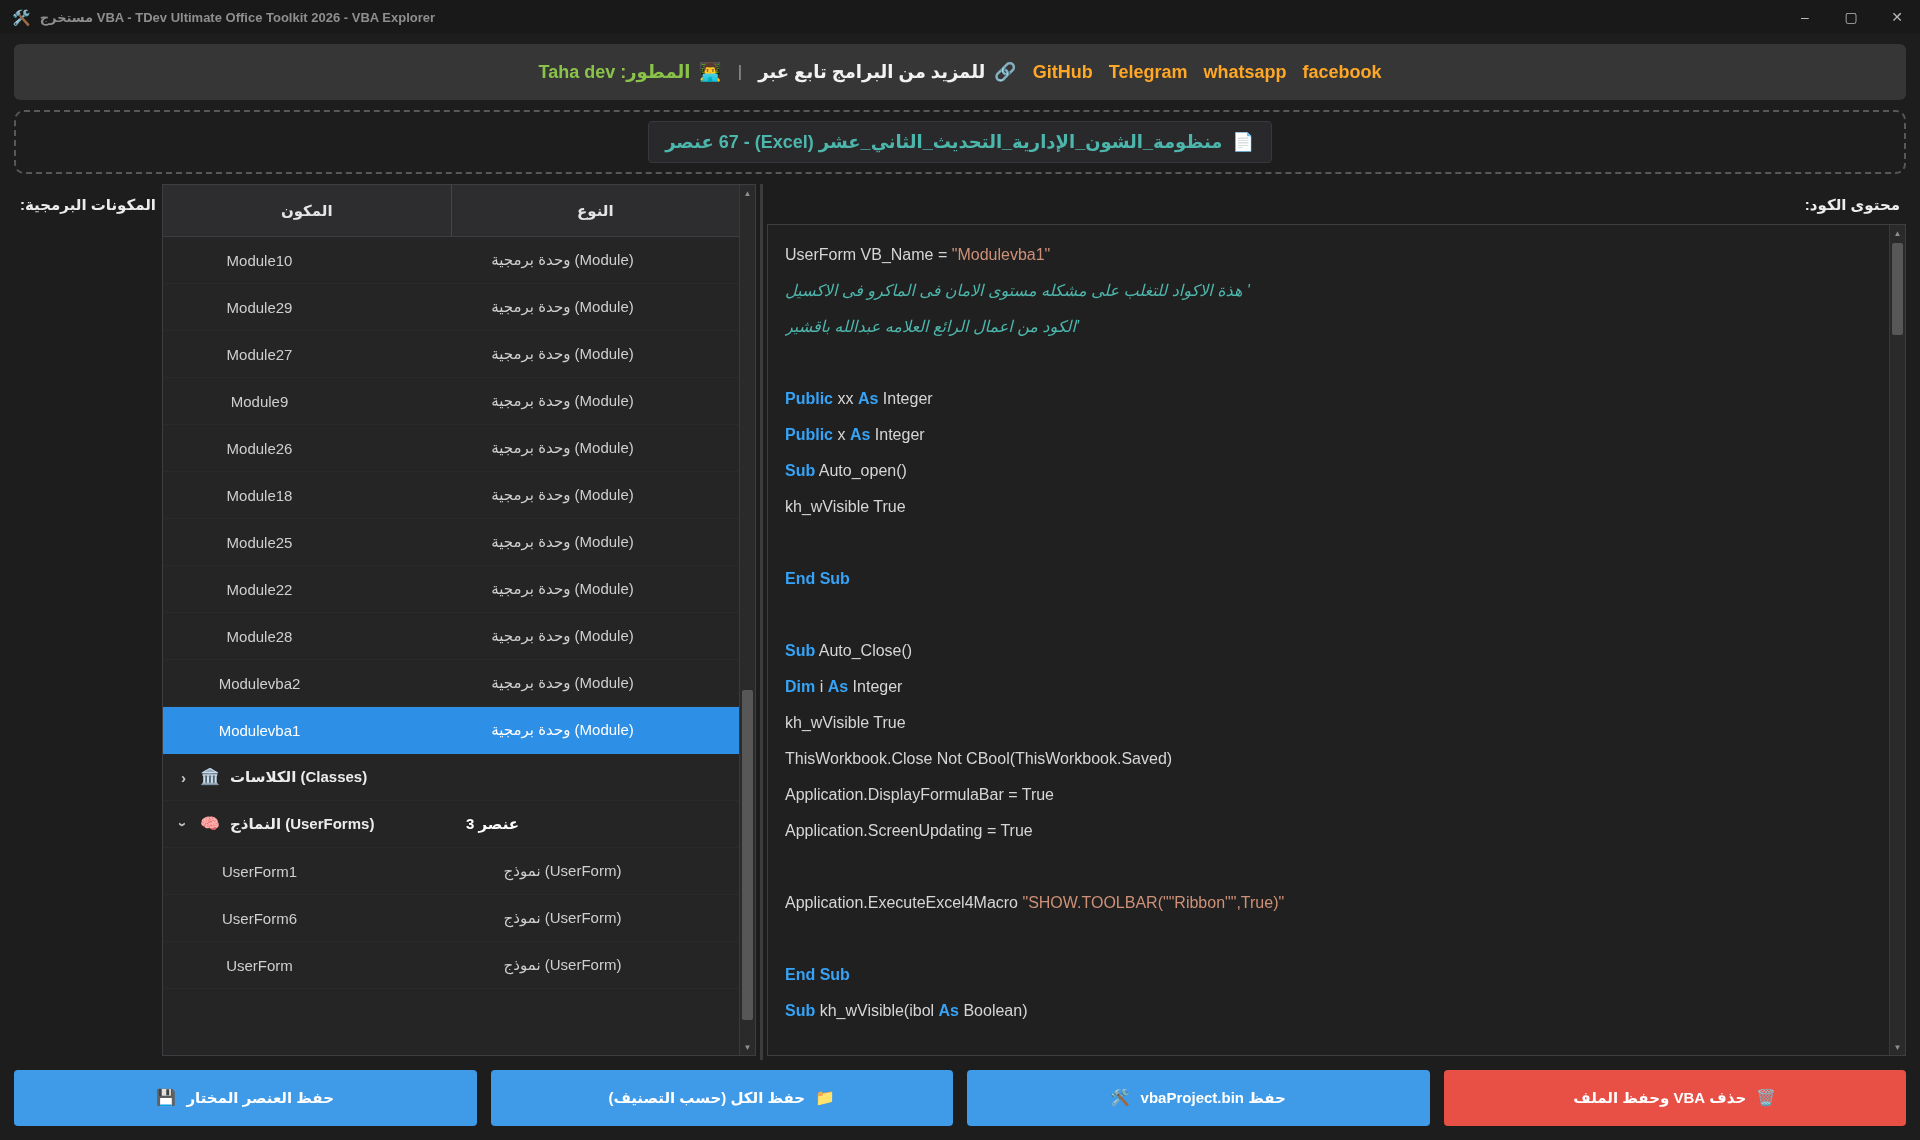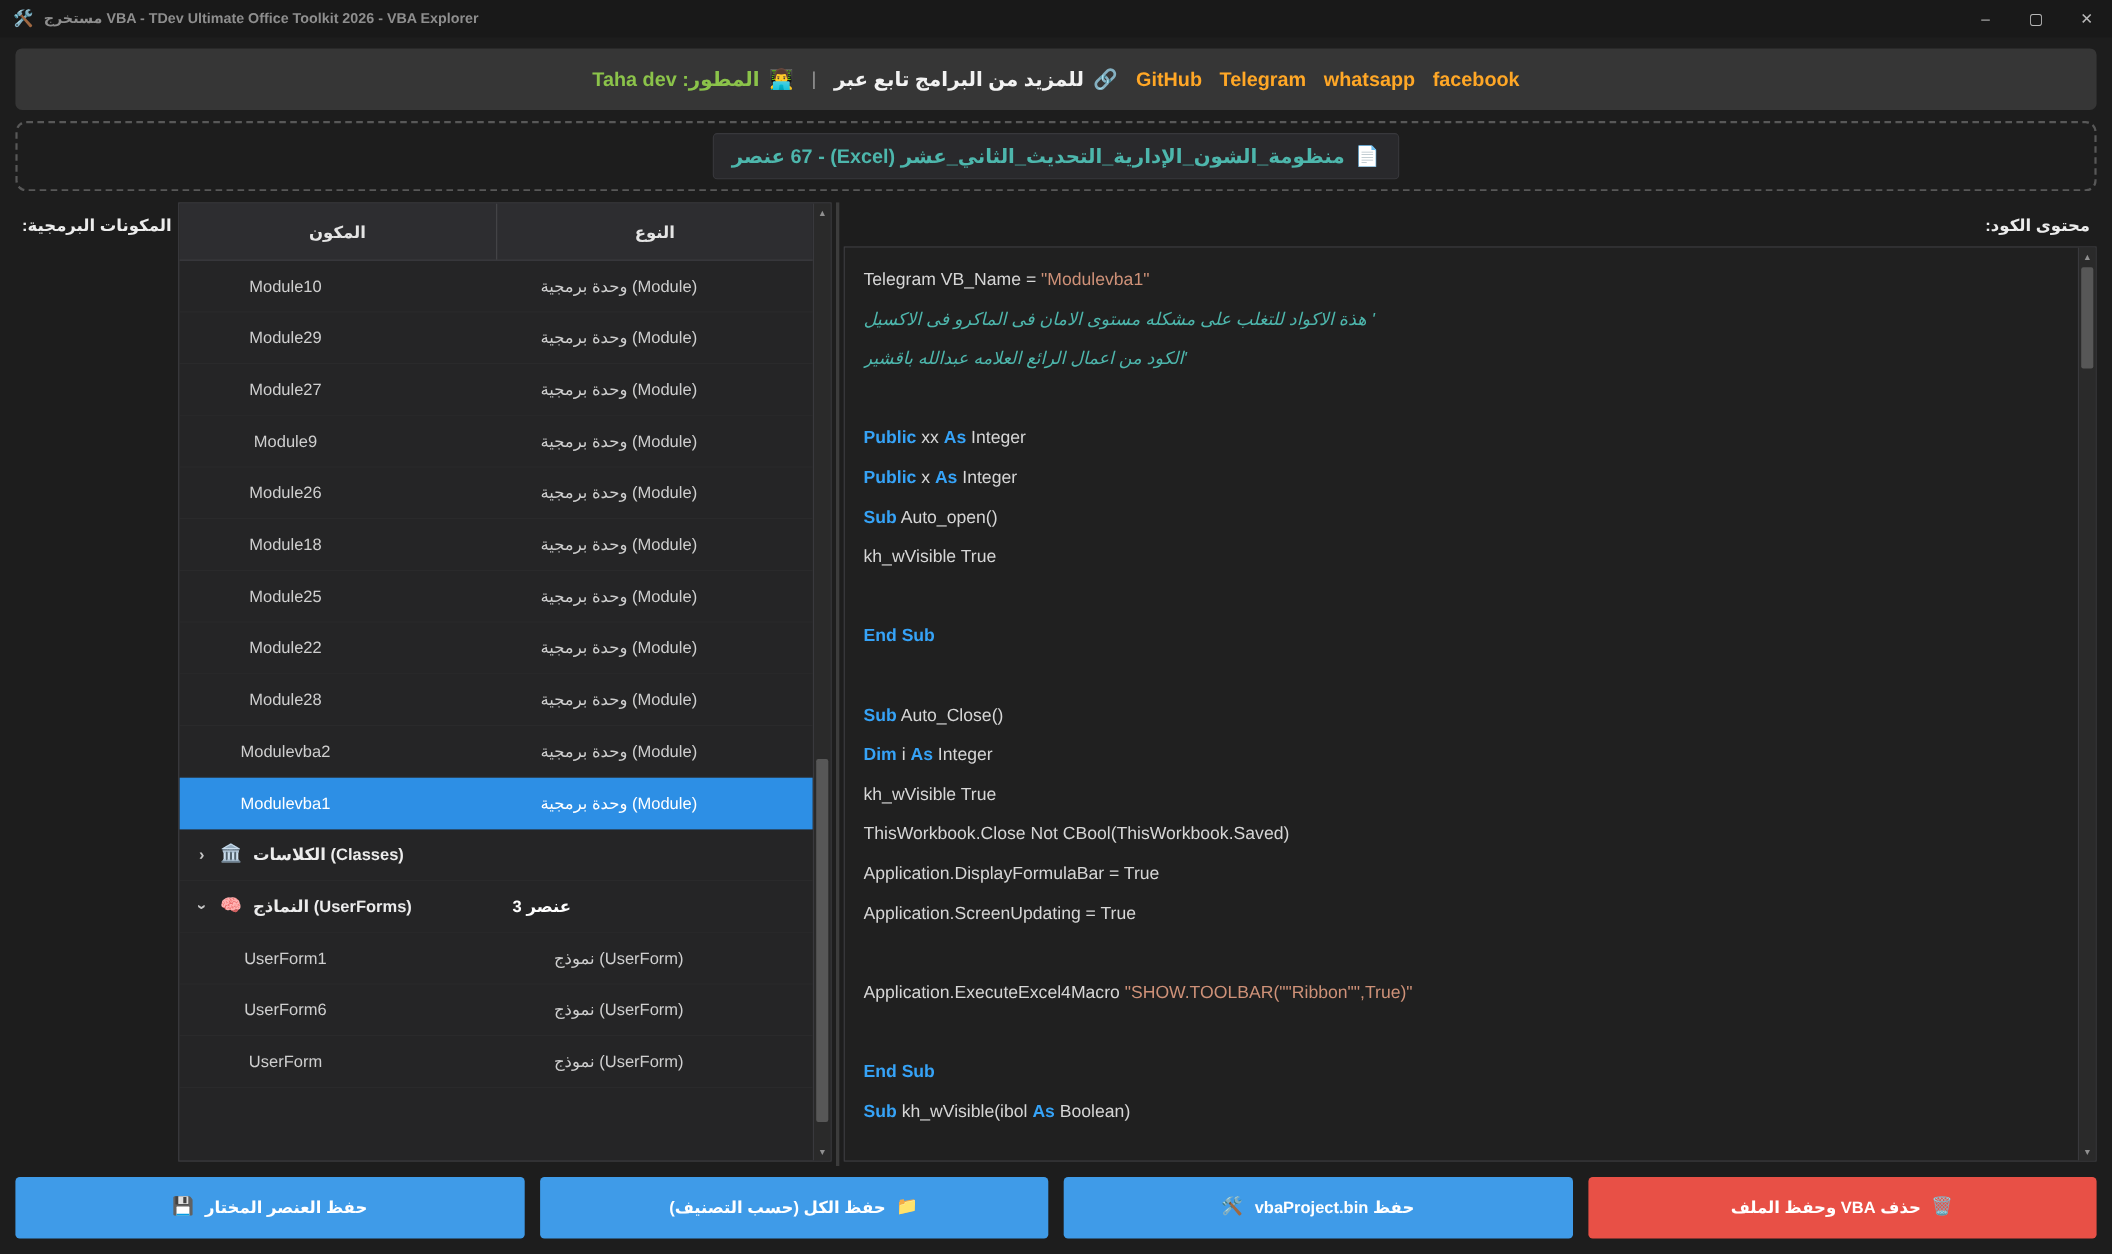--- a/index.html
+++ b/index.html
@@ -229,21 +229,21 @@
     </div>
 
     <div class="splitter">
       <div class="splitter-bar"></div>
     </div>
 
     <div class="right-panel">
       <div class="panel-label">محتوى الكود:</div>
       <div class="code-box">
         <div class="code-content">
-            <div class="code-line"><span class="plain">Telegram VB_Name = </span><span class="string">"Modulevba1"</span></div>
+            <div class="code-line"><span class="plain">UserForm VB_Name = </span><span class="string">"Modulevba1"</span></div>
             <div class="code-line rtl"><span class="comment">' هذة الاكواد للتغلب على مشكله مستوى الامان فى الماكرو فى الاكسيل</span></div>
             <div class="code-line rtl"><span class="comment">'الكود من اعمال الرائع العلامه عبدالله باقشير</span></div>
             <div class="code-line">&nbsp;</div>
             <div class="code-line"><span class="kw">Public</span><span class="plain"> xx </span><span class="kw">As</span><span class="plain"> Integer</span></div>
             <div class="code-line"><span class="kw">Public</span><span class="plain"> x </span><span class="kw">As</span><span class="plain"> Integer</span></div>
             <div class="code-line"><span class="kw">Sub</span><span class="plain"> Auto_open()</span></div>
             <div class="code-line"><span class="plain">kh_wVisible True</span></div>
             <div class="code-line">&nbsp;</div>
             <div class="code-line"><span class="kw">End Sub</span></div>
             <div class="code-line">&nbsp;</div>

